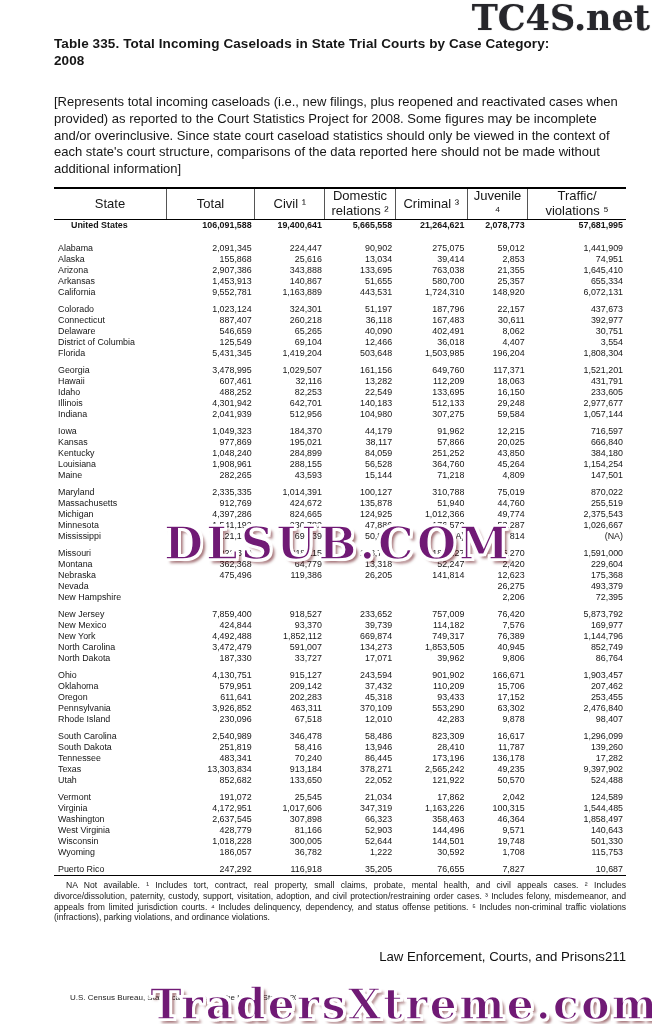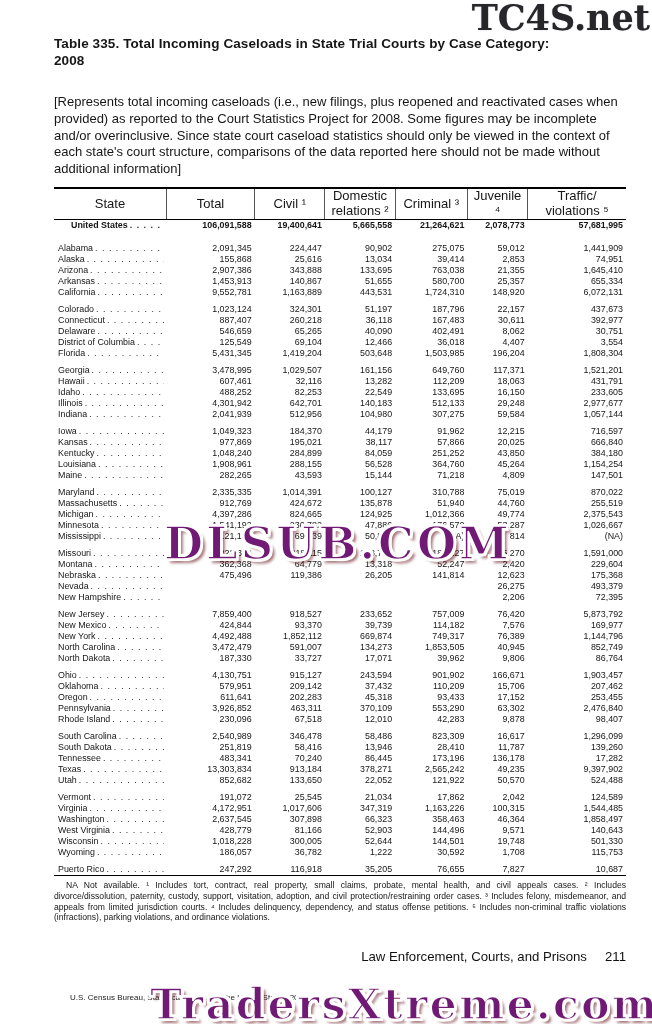--- a/index.html
+++ b/index.html
@@ -16,33 +16,33 @@
 
   table.main { width:100%; table-layout:fixed; border-collapse:collapse;
     border-top:2px solid #000; border-bottom:1px solid #000; }
   thead th {
     font-size:13px; font-weight:normal; text-align:center; vertical-align:middle;
     border-bottom:1px solid #000; border-left:1px solid #555;
     padding:0 2px; height:30px; white-space:pre-line; line-height:1.15;
   }
   thead th:first-child { border-left:none; }
   tbody td { font-size:8.9px; height:11px; line-height:11px; padding:0 2px; white-space:nowrap; overflow:hidden; }
-  td.state-cell { display:flex; align-items:baseline; padding-left:4px; }
+  td.state-cell { display:flex; align-items:baseline; padding-left:4px;flex-direction:column; }
   td.state-cell .state-name { flex:0 0 auto; }
   td.state-cell .leader { flex:1 1 auto; overflow:hidden; white-space:nowrap; letter-spacing:1px; padding-left:2px; color:#222; }
   td.num-cell { text-align:right; padding-right:3px; }
   tr.us-row td { font-weight:bold; }
   tr.us-row td.state-cell { padding-left:17px; }
   tr.spacer td { padding:0; line-height:0; font-size:0; height:auto; }
 
   .footnotes { font-size:8.6px; line-height:1.25; margin:4px 0 0 0; text-indent:12px; text-align:justify; }
   .source-note { font-size:8.6px; line-height:1.25; margin:2px 0 0 0; text-indent:12px; }
 
   .footer-section { position:absolute; right:26px; top:949px; font-size:13.2px; color:#111; }
-  .footer-section .pagenum { margin-left:18px; }
+  .footer-section .pagenum { }
   .bureau-line { position:absolute; left:70px; top:993px; font-size:8px; color:#222; }
 
   .wm { position:absolute; font-weight:bold; z-index:9; pointer-events:none; }
   .wm-top {
     top:-3px; right:2px; font-size:35px; letter-spacing:0px;
     font-family:"DejaVu Serif", serif; color:#26262b;
     text-shadow:0 0 1px rgba(20,20,20,0.45);
   }
   .wm-red {
     font-family:"DejaVu Serif", serif; color:#701a75;

